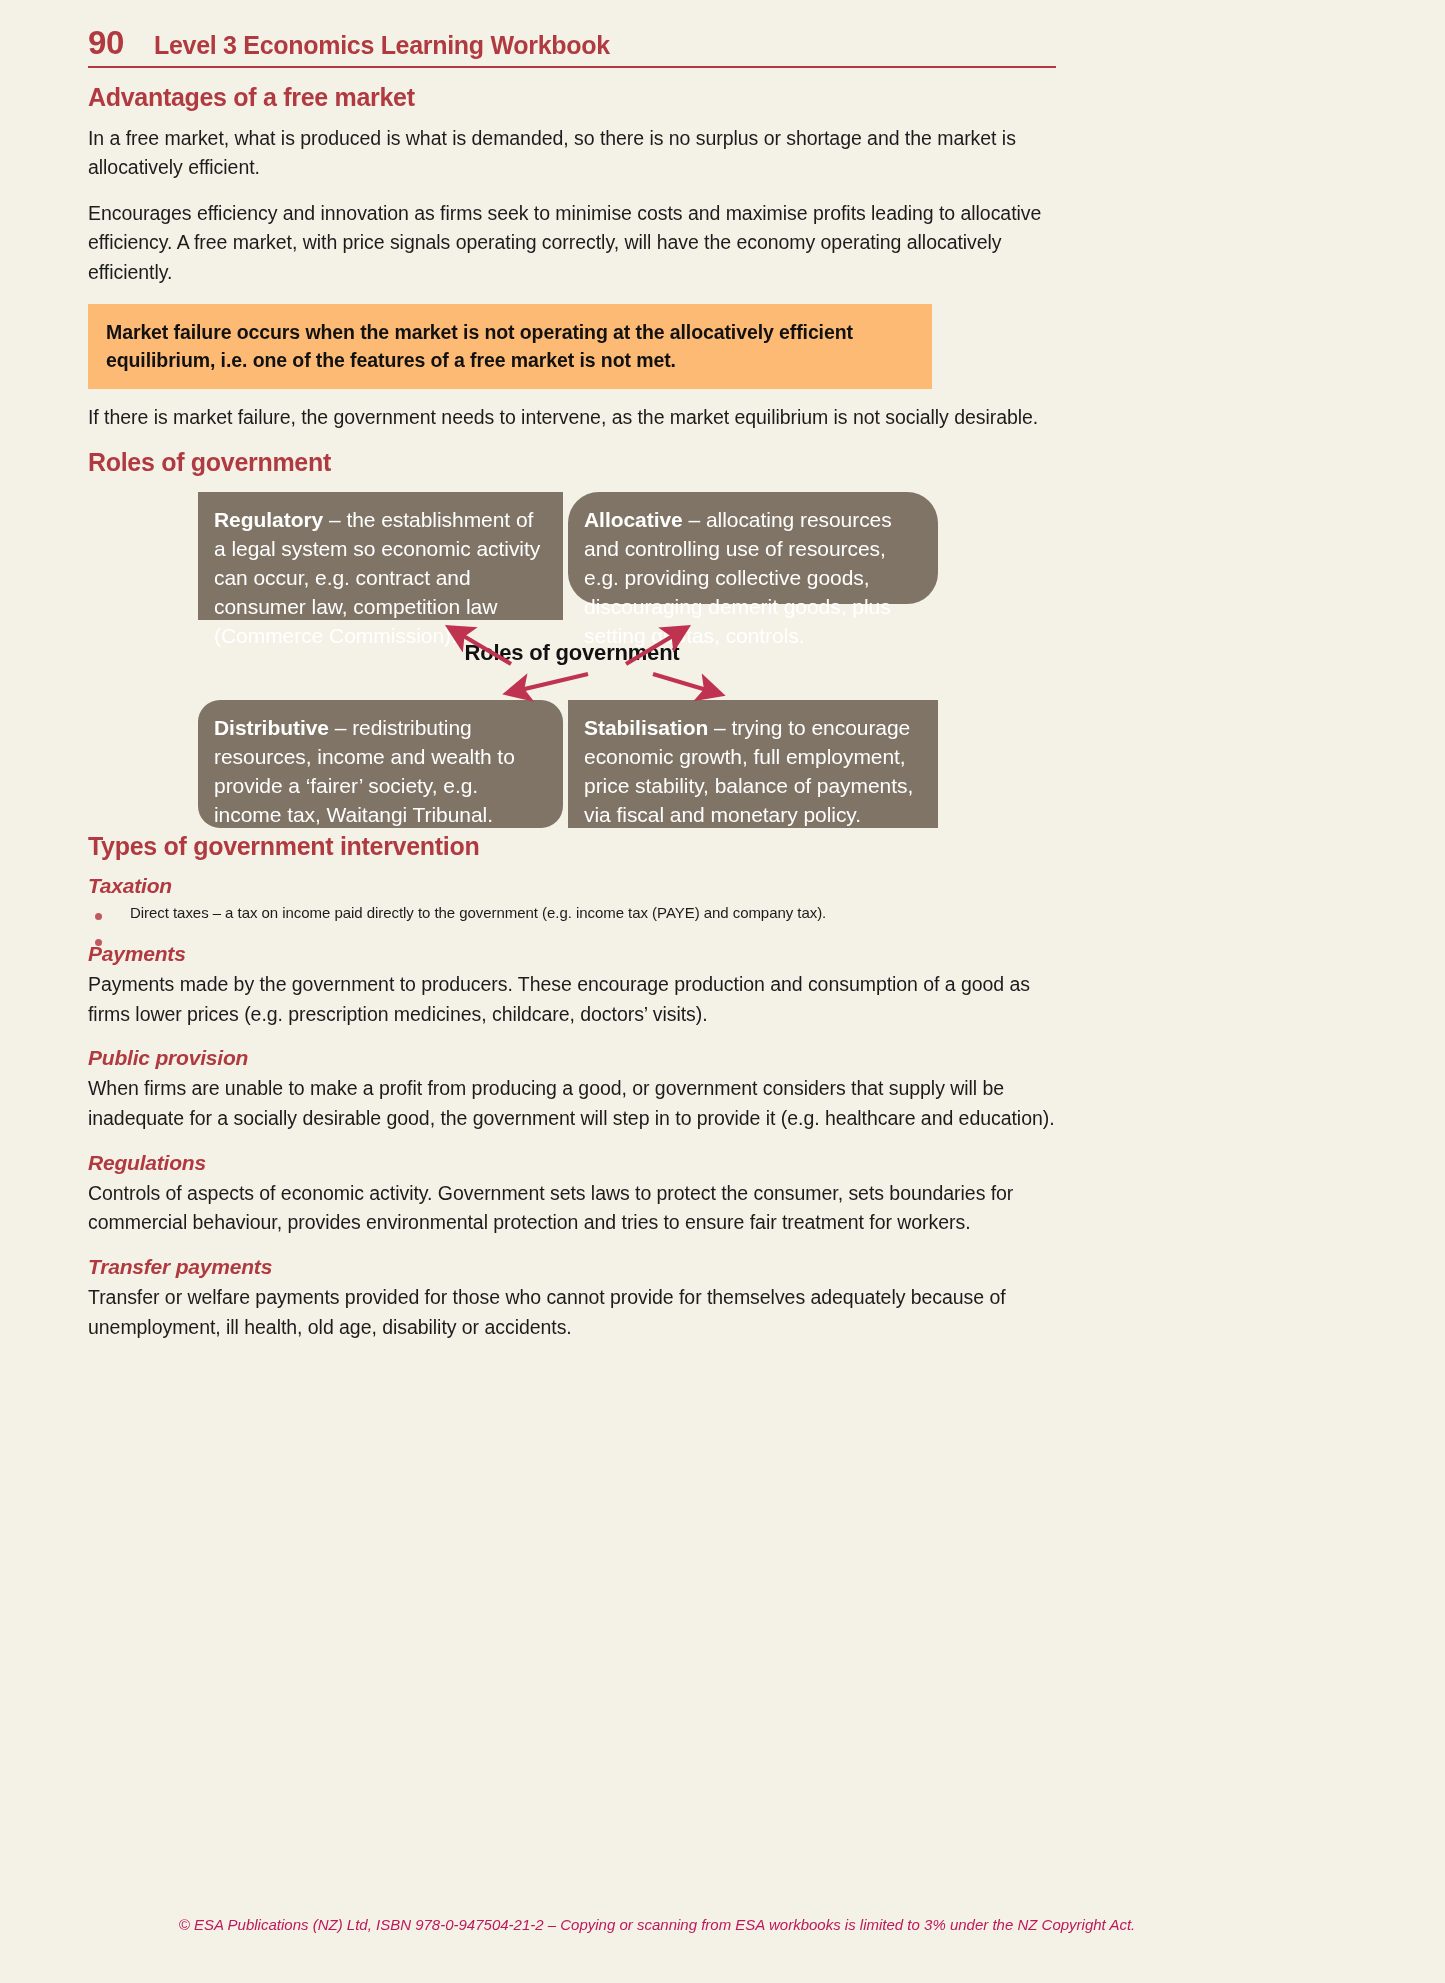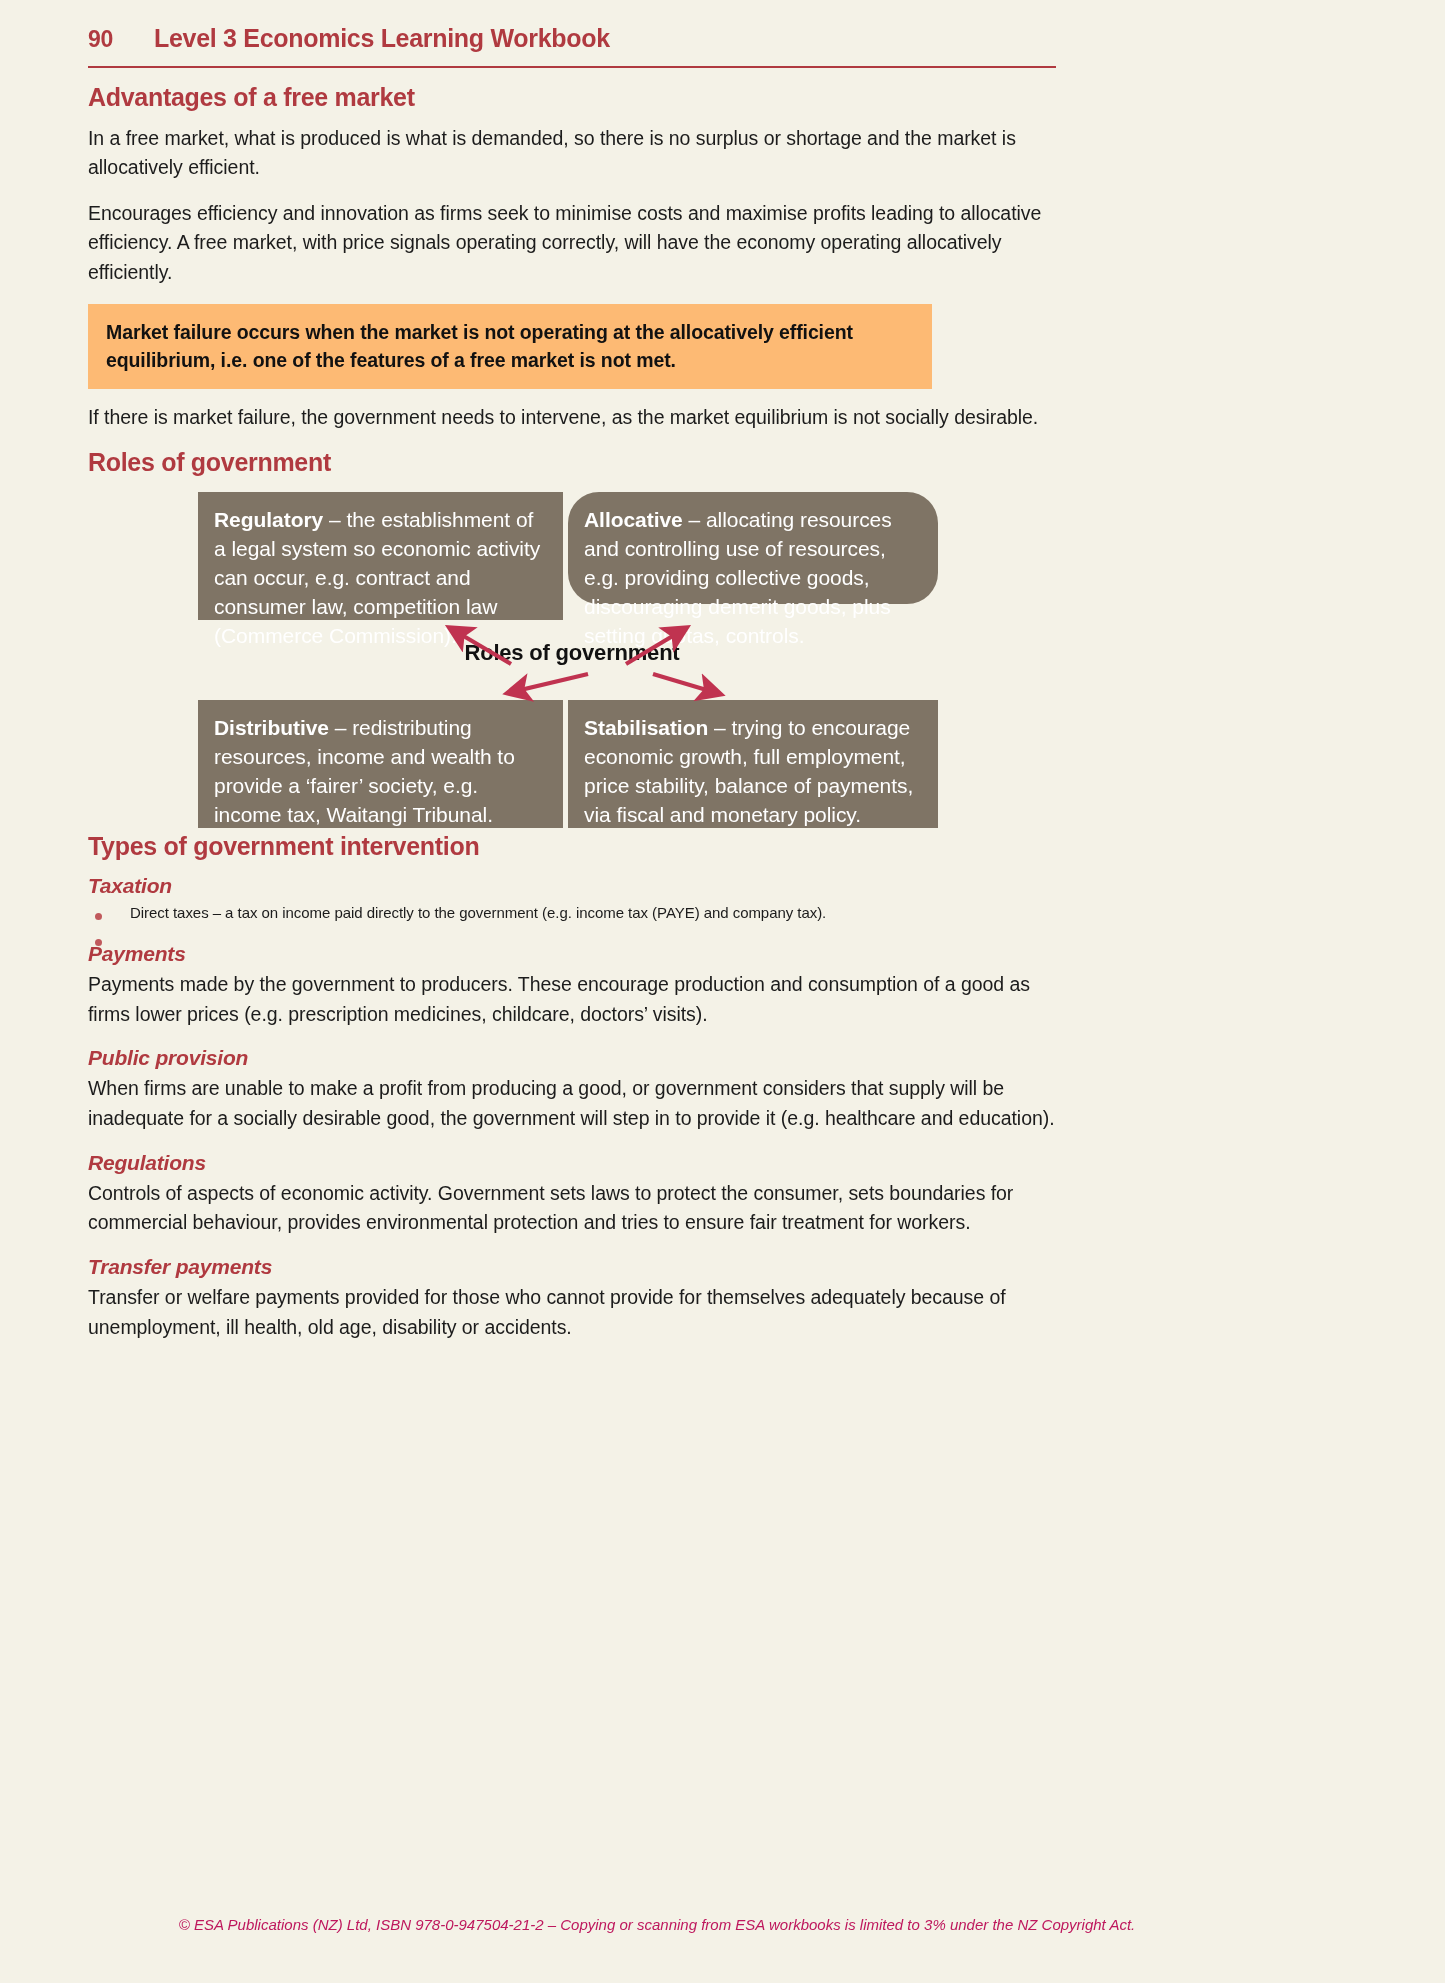--- a/index.html
+++ b/index.html
@@ -26,21 +26,21 @@
   
   .header {
     position: absolute;
     left: 88px;
     top: 24px;
     width: 968px;
     display: flex;
     align-items: baseline;
   }
   .page-number {
-    font-size: 23px;
+    font-size: 33px;
     font-weight: bold;
     color: #b03a40;
     width: 66px;
     letter-spacing: -0.3px;
   }
   .header-title {
     font-size: 25px;
     font-weight: bold;
     color: #b03a40;
     letter-spacing: -0.3px;
@@ -118,21 +118,21 @@
     padding: 14px 16px 12px 16px;
     font-size: 21px;
     line-height: 1.38;
     letter-spacing: -0.05px;
   }
   .rg-box b {
     font-weight: bold;
   }
   .rg-tl { left: 110px;  top: 4px;   width: 365px; height: 128px; }
   .rg-tr { left: 480px;  top: 4px;   width: 370px; height: 112px; border-radius: 31px; }
-  .rg-bl { left: 110px;  top: 212px; width: 365px; height: 128px; }
+  .rg-bl { left: 110px;  top: 212px; width: 365px; height: 128px; border-radius: 22px; }
   .rg-br { left: 480px;  top: 212px; width: 370px; height: 128px; }
 
   .rg-center {
     position: absolute;
     left: 0;
     top: 152px;
     width: 968px;
     text-align: center;
     font-size: 22px;
     font-weight: bold;

